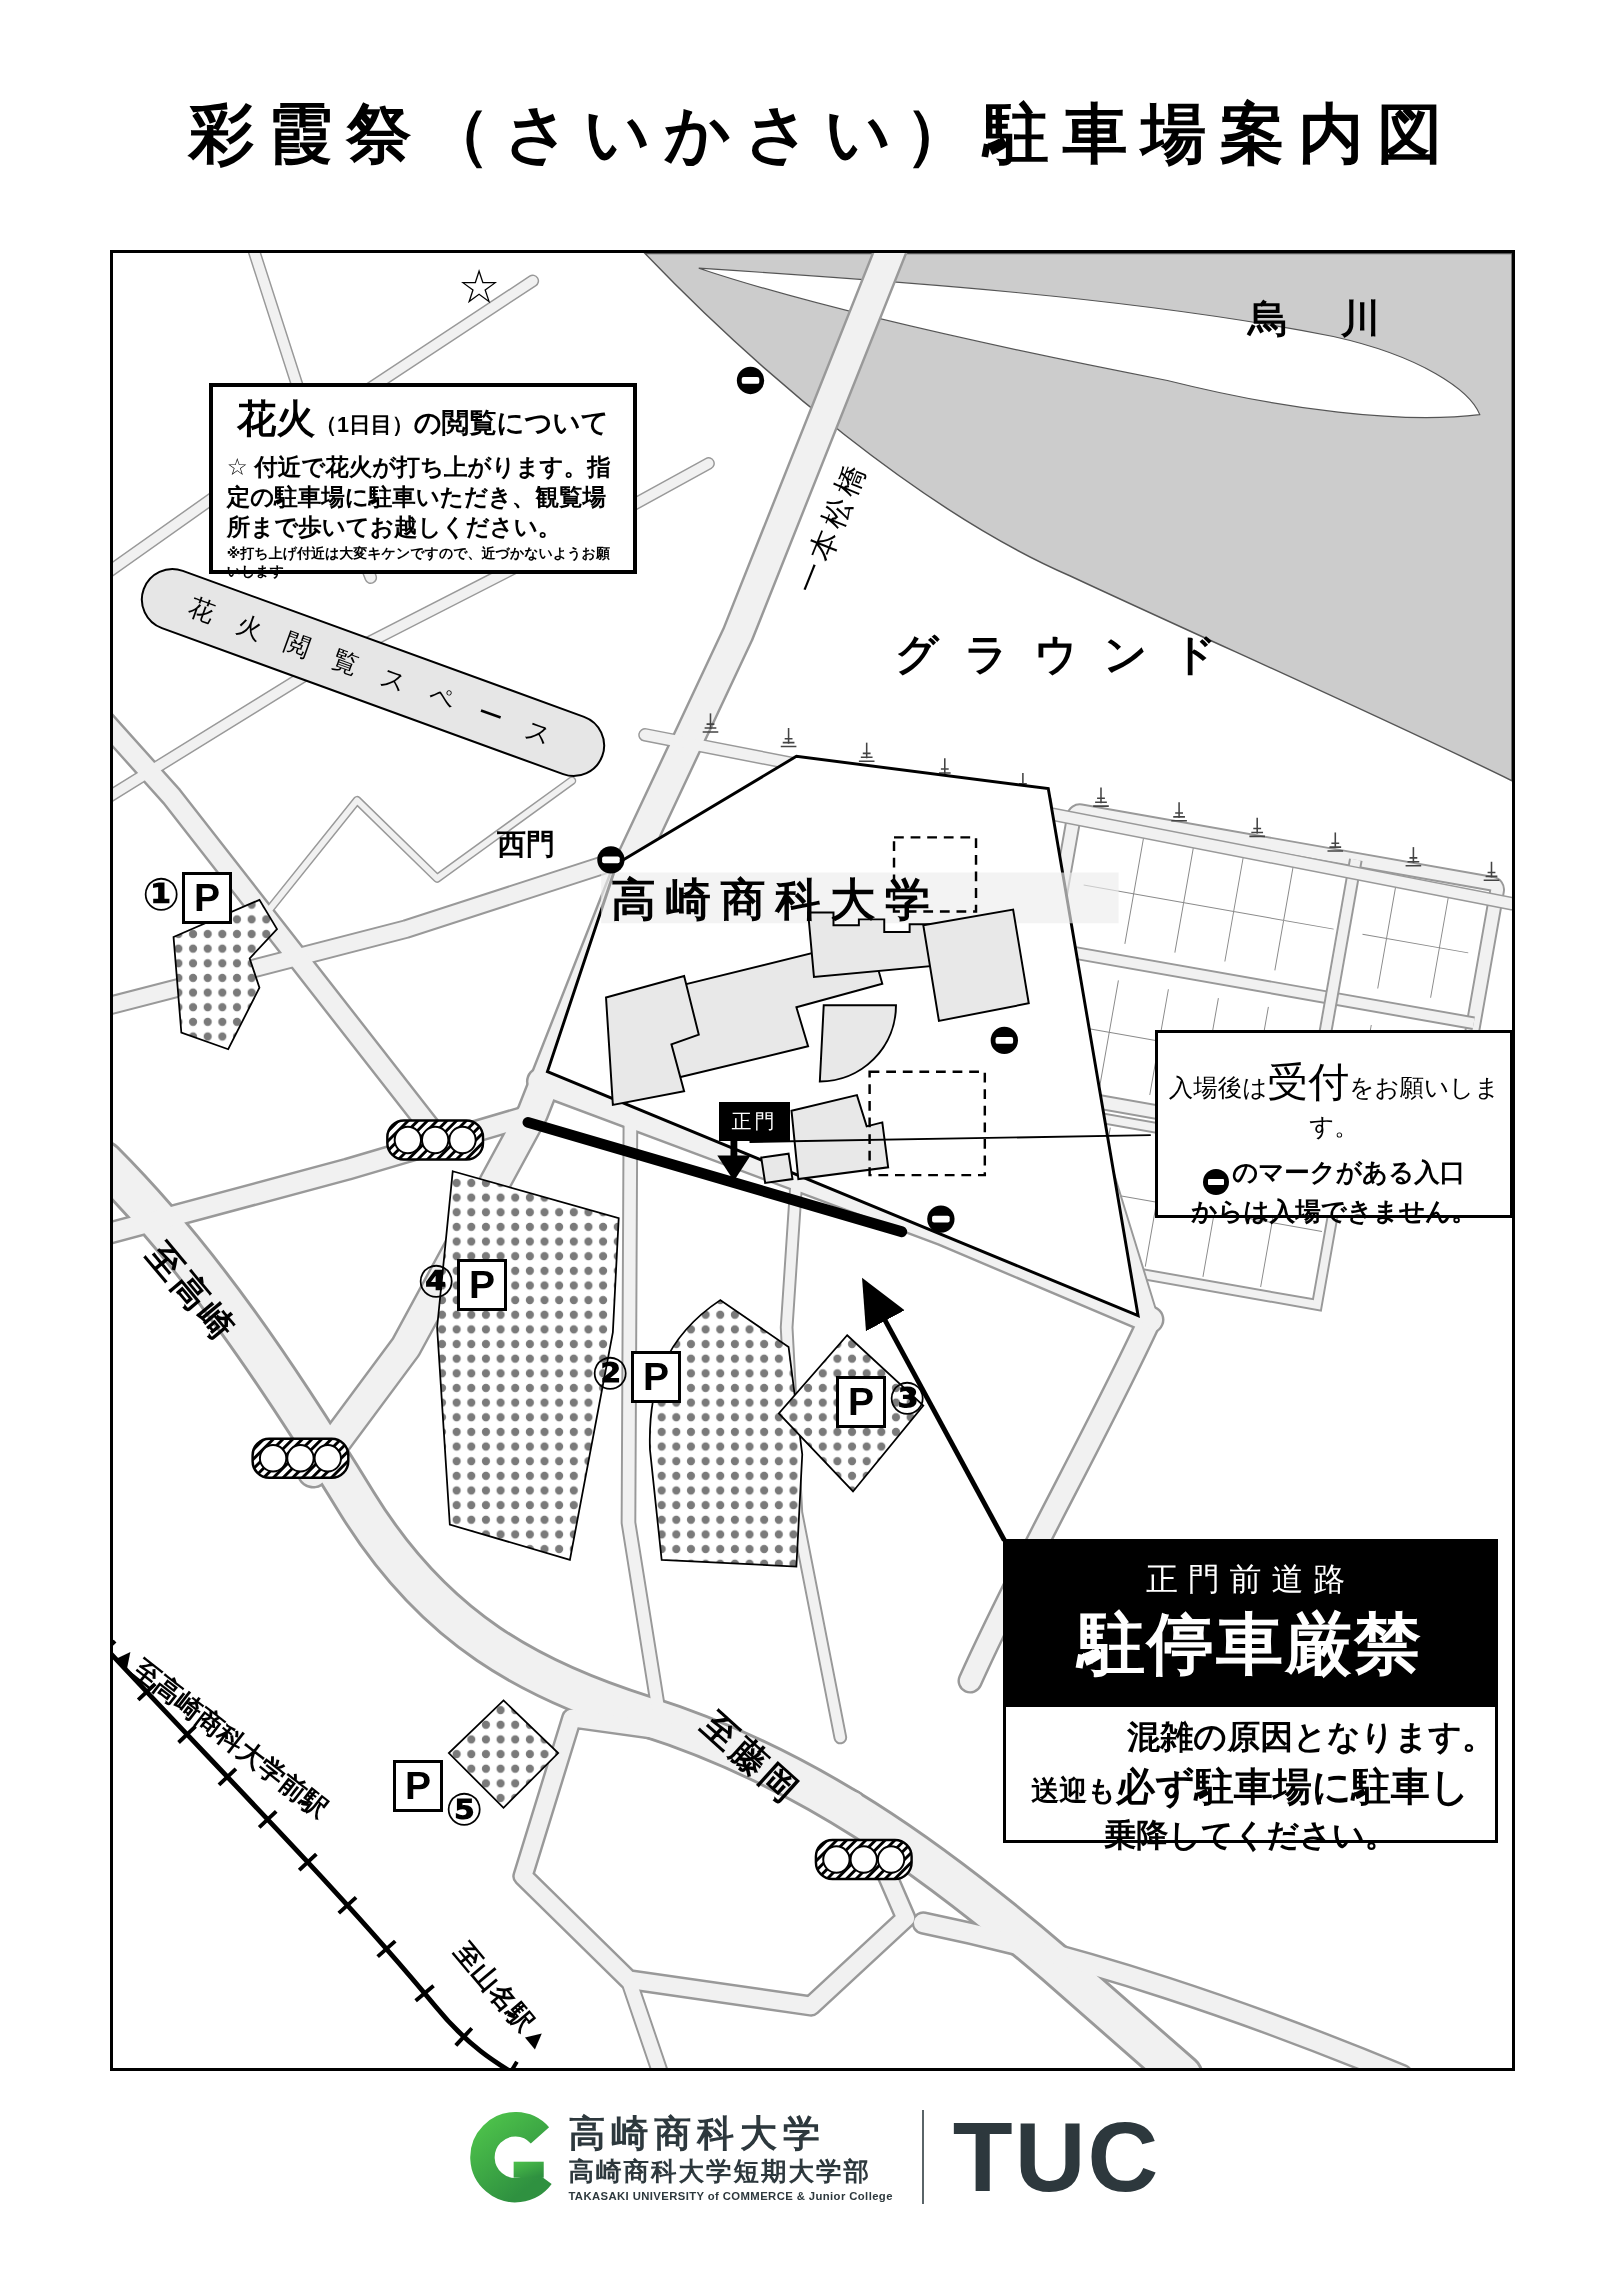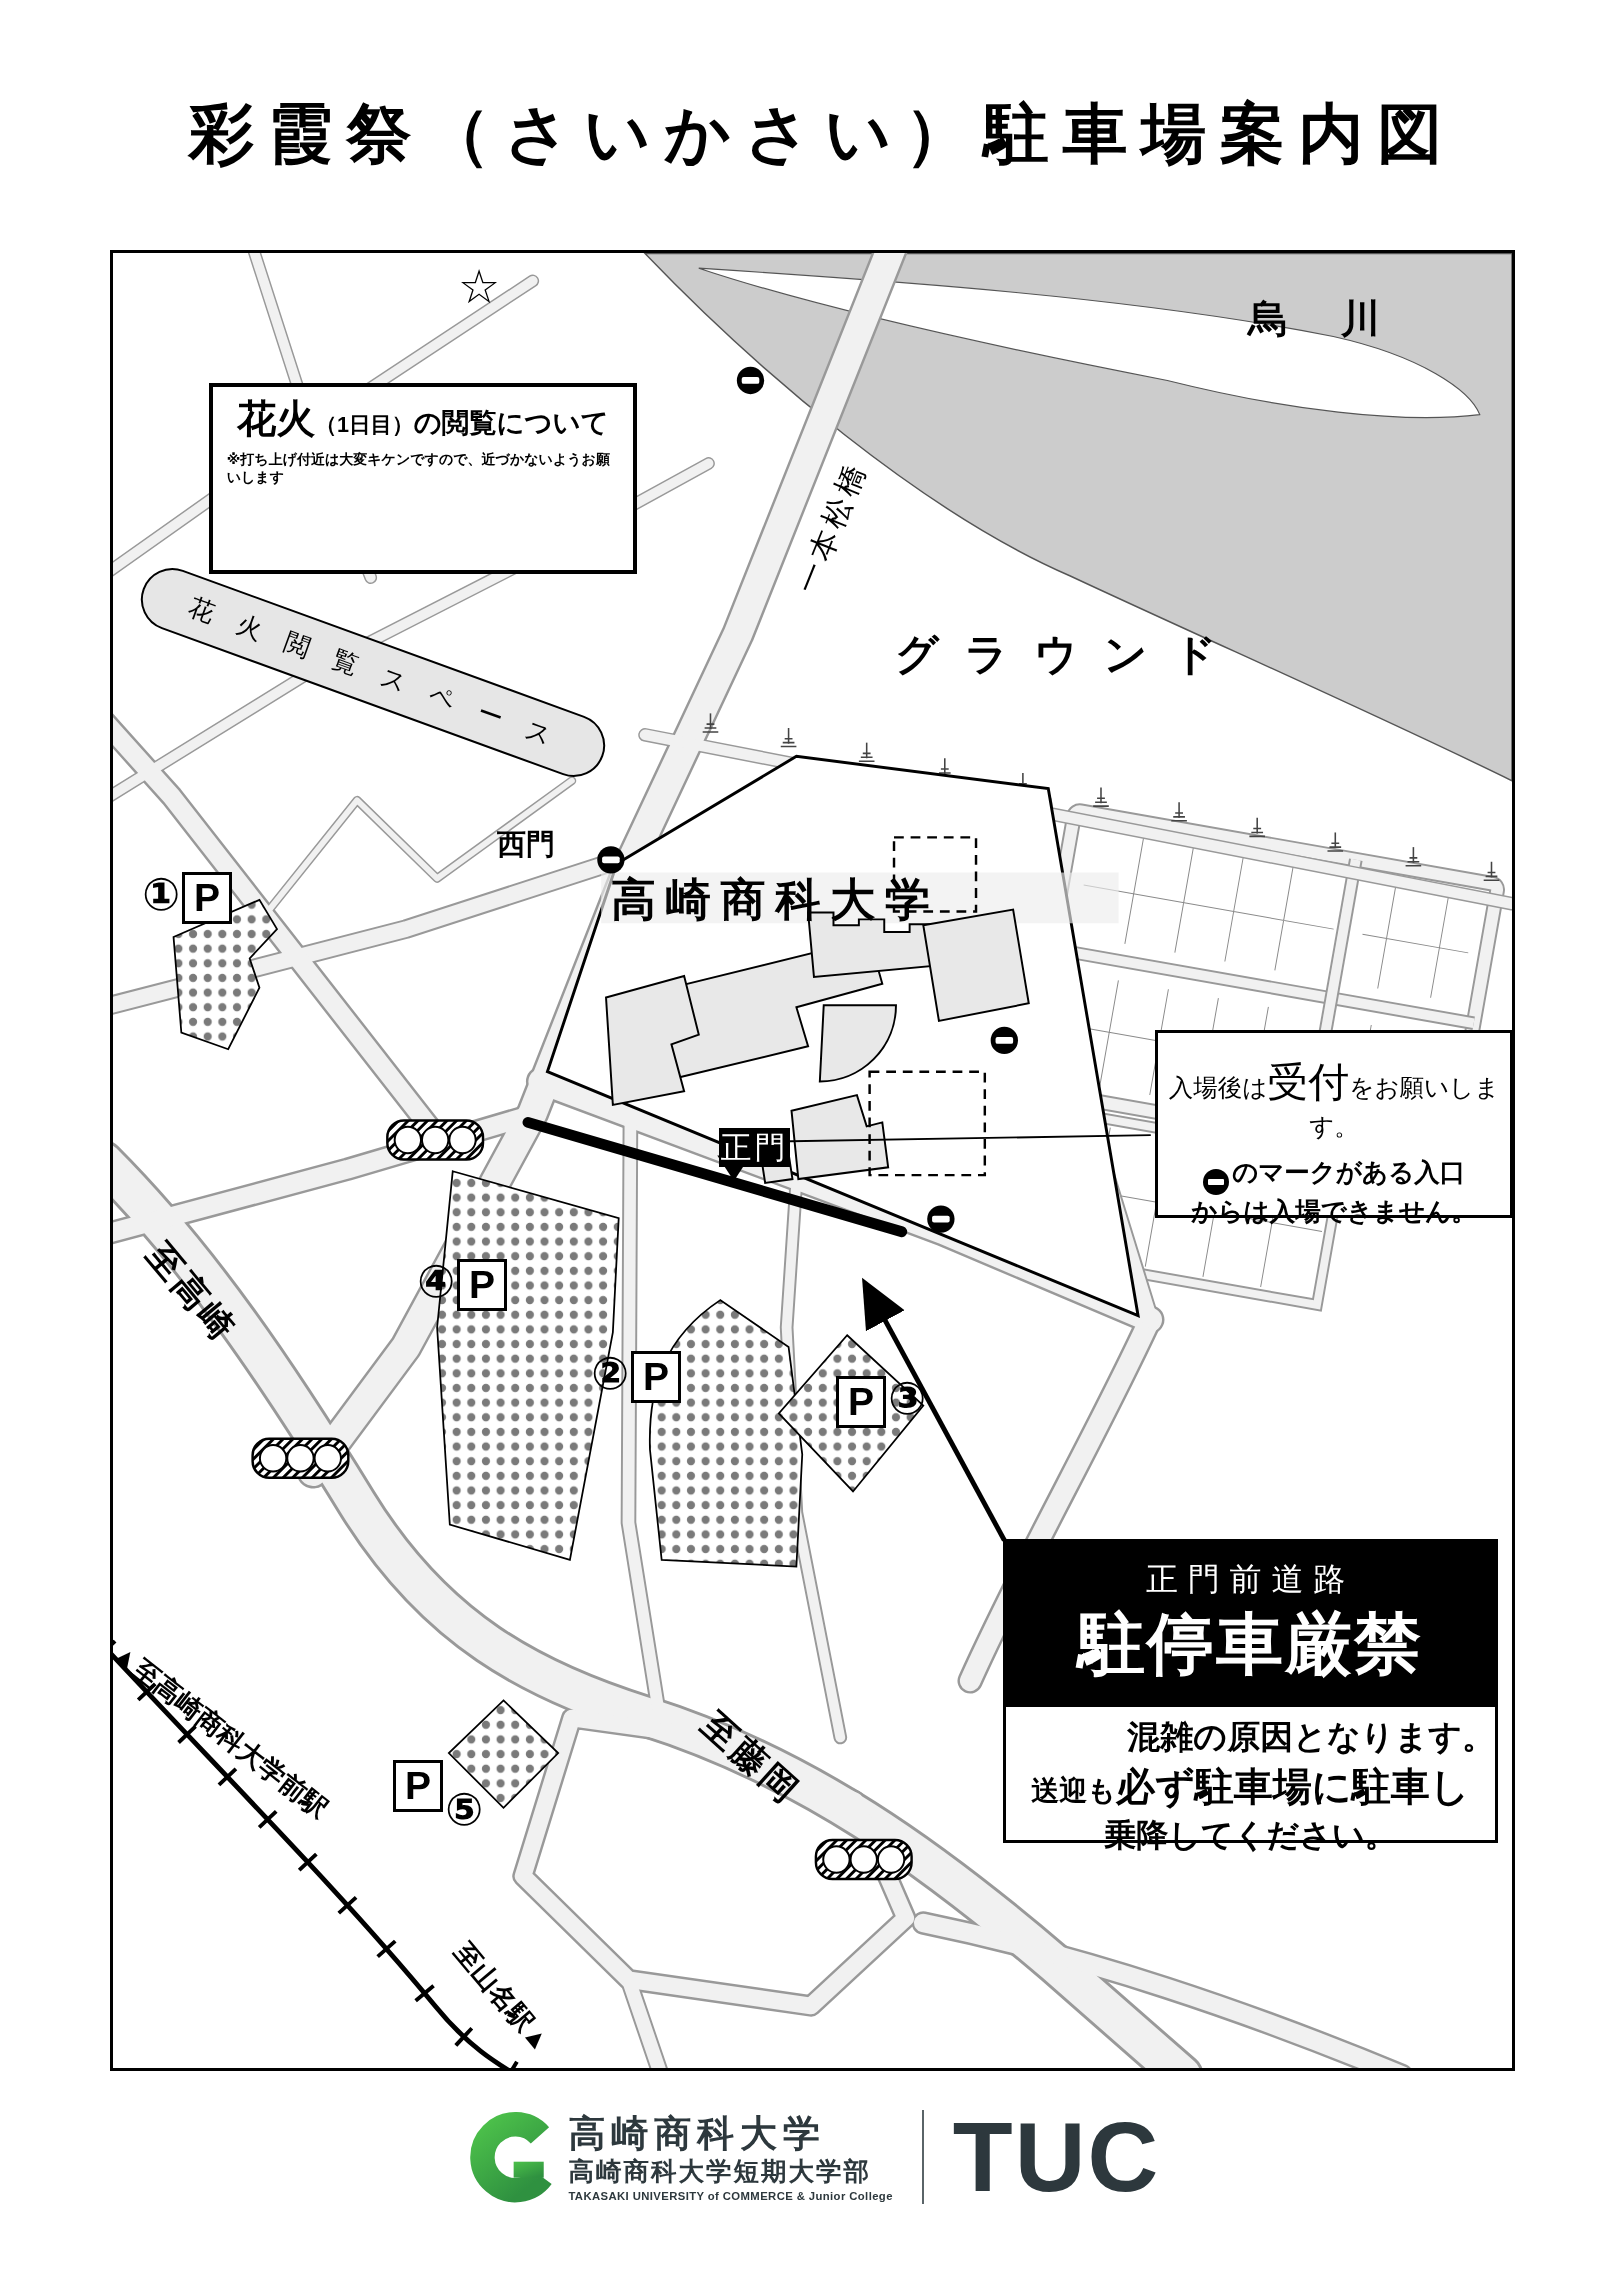--- a/index.html
+++ b/index.html
@@ -47,21 +47,21 @@
       background:#fff;box-sizing:border-box;z-index:7;text-align:center;}
   .warnhead{background:#000;color:#fff;height:165px;}
   .wroad{font-size:32px;letter-spacing:9.8px;padding-top:15.7px;}
   .wban{font-size:67px;font-weight:bold;letter-spacing:2px;line-height:84px;}
   .wb1{font-size:33px;font-weight:bold;margin-top:7.8px;text-align:right;}
   .wb2 .s{font-size:28px;font-weight:bold;}
   .wb2 .b{font-size:39px;font-weight:bold;}
   .wb3{font-size:32px;font-weight:bold;}
 
   .gate{position:absolute;left:606px;top:849px;width:71px;height:39px;background:#000;color:#fff;
-      font-size:31px;display:flex;align-items:center;justify-content:center;letter-spacing:2.9px;z-index:6;margin-top:26px;}
+      font-size:20px;display:flex;align-items:center;justify-content:center;letter-spacing:2.9px;z-index:6;}
 
   .plabel{position:absolute;display:flex;align-items:flex-start;z-index:5;}
   .pnum{font-size:45px;font-weight:bold;line-height:45px;}
   .pbox{width:44px;height:46px;border:3.9px solid #000;background:#fff;font-size:39px;font-weight:800;
       display:flex;align-items:center;justify-content:center;margin:0 2px;}
 
   .footer{position:absolute;left:0;top:2105px;width:100%;display:flex;align-items:center;justify-content:center;}
   .logo-text{margin-left:13.7px;color:#2d383d;}
   .lt1{font-size:37px;font-weight:bold;letter-spacing:5.9px;line-height:43px;}
   .lt2{font-size:25.5px;font-weight:bold;letter-spacing:2px;line-height:33px;}
@@ -241,20 +241,21 @@
     <div class="ov" style="left:1135px;top:39px;font-size:39px;letter-spacing:21.6px;font-weight:bold;">烏 川</div>
     <div class="rlabel" style="left:674px;top:331px;font-size:30px;letter-spacing:4.9px;transform:rotate(-68deg);">一本松橋</div>
     <div class="ov" style="left:782px;top:373px;font-size:43px;letter-spacing:25.5px;font-weight:bold;">グラウンド</div>
     <div class="ov" style="left:384px;top:572px;font-size:29px;font-weight:bold;">西門</div>
     <div class="ov" style="left:498px;top:617px;font-size:45px;letter-spacing:9.8px;font-weight:bold;">高崎商科大学</div>
 
     <div class="fwbox">
       <div class="fwtitle">
         <span class="big">花火</span><span class="small">（1日目）</span><span class="rest">の閲覧について</span>
       </div>
+      <div class="fwbody">☆ 付近で花火が打ち上がります。指定の駐車場に駐車いただき、観覧場所まで歩いてお越しください。</div>
       <div class="fwnote">※打ち上げ付近は大変キケンですので、近づかないようお願いします</div>
     </div>
 
     <div class="band">花火閲覧スペース</div>
 
     <div class="gate">正門</div>
 
     <div class="rcptbox">
       <div class="rl1">
         <span class="s">入場後は</span><span class="b">受付</span><span class="s">をお願いします。</span>

